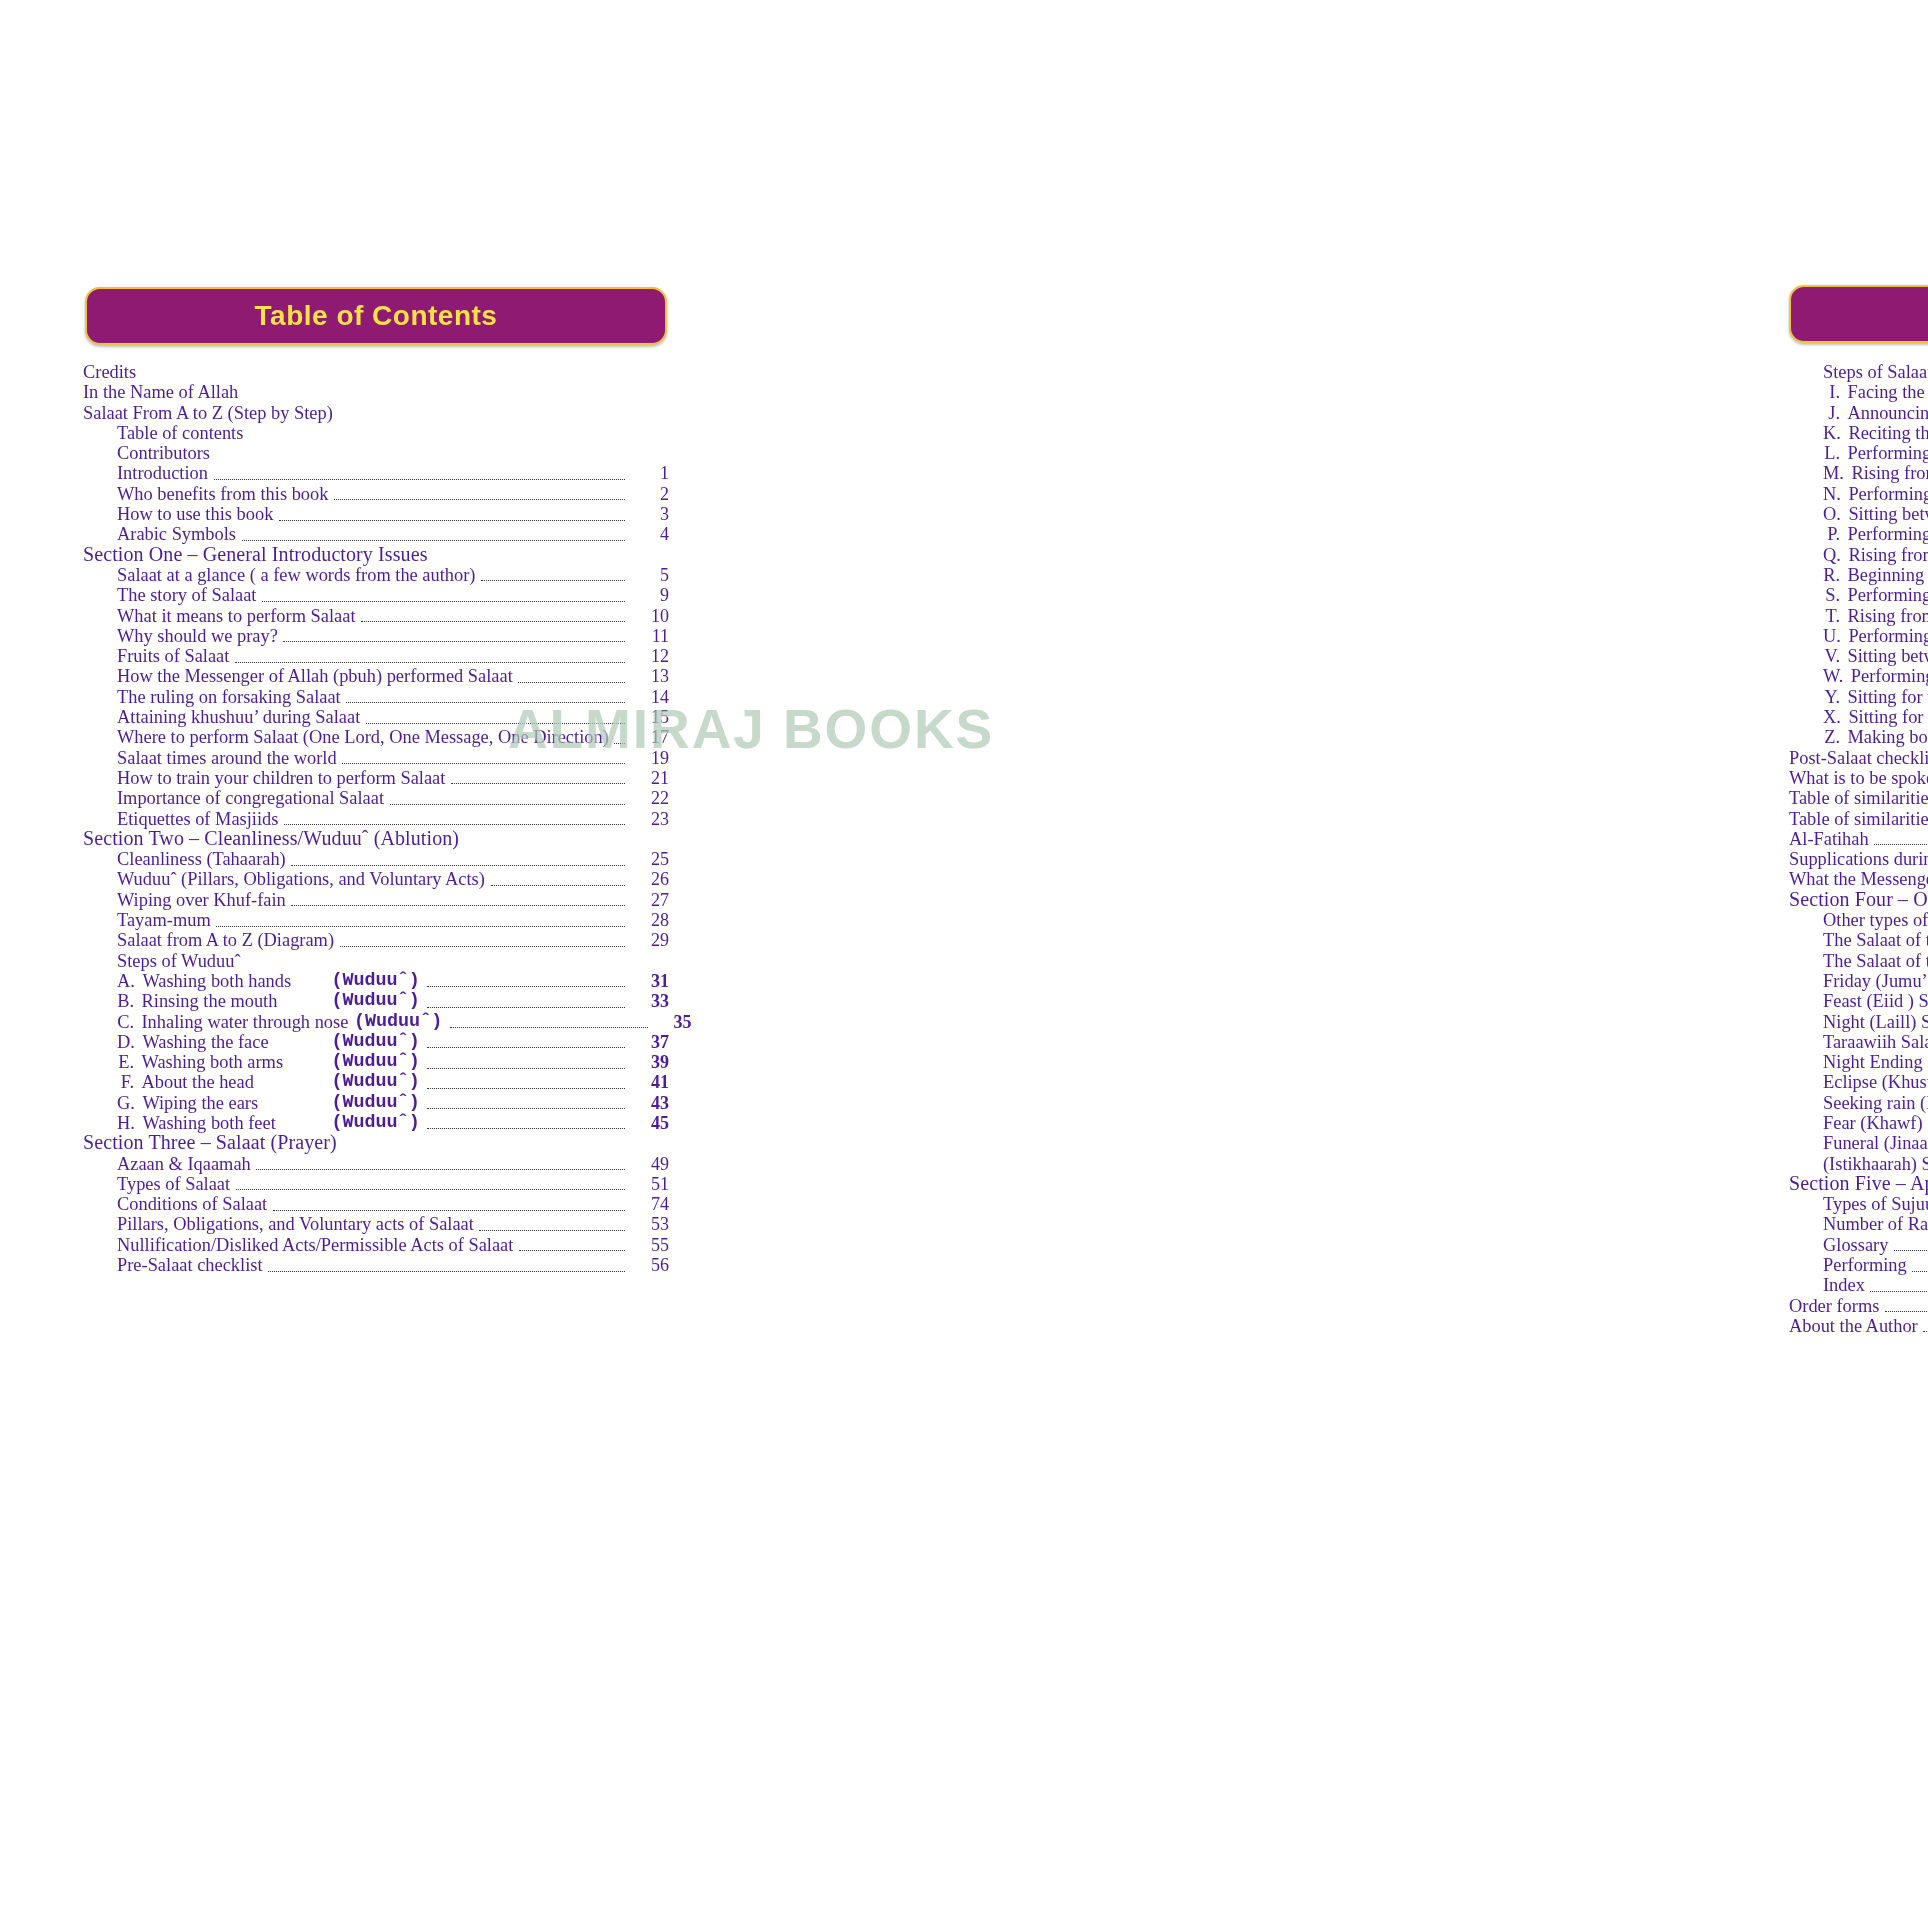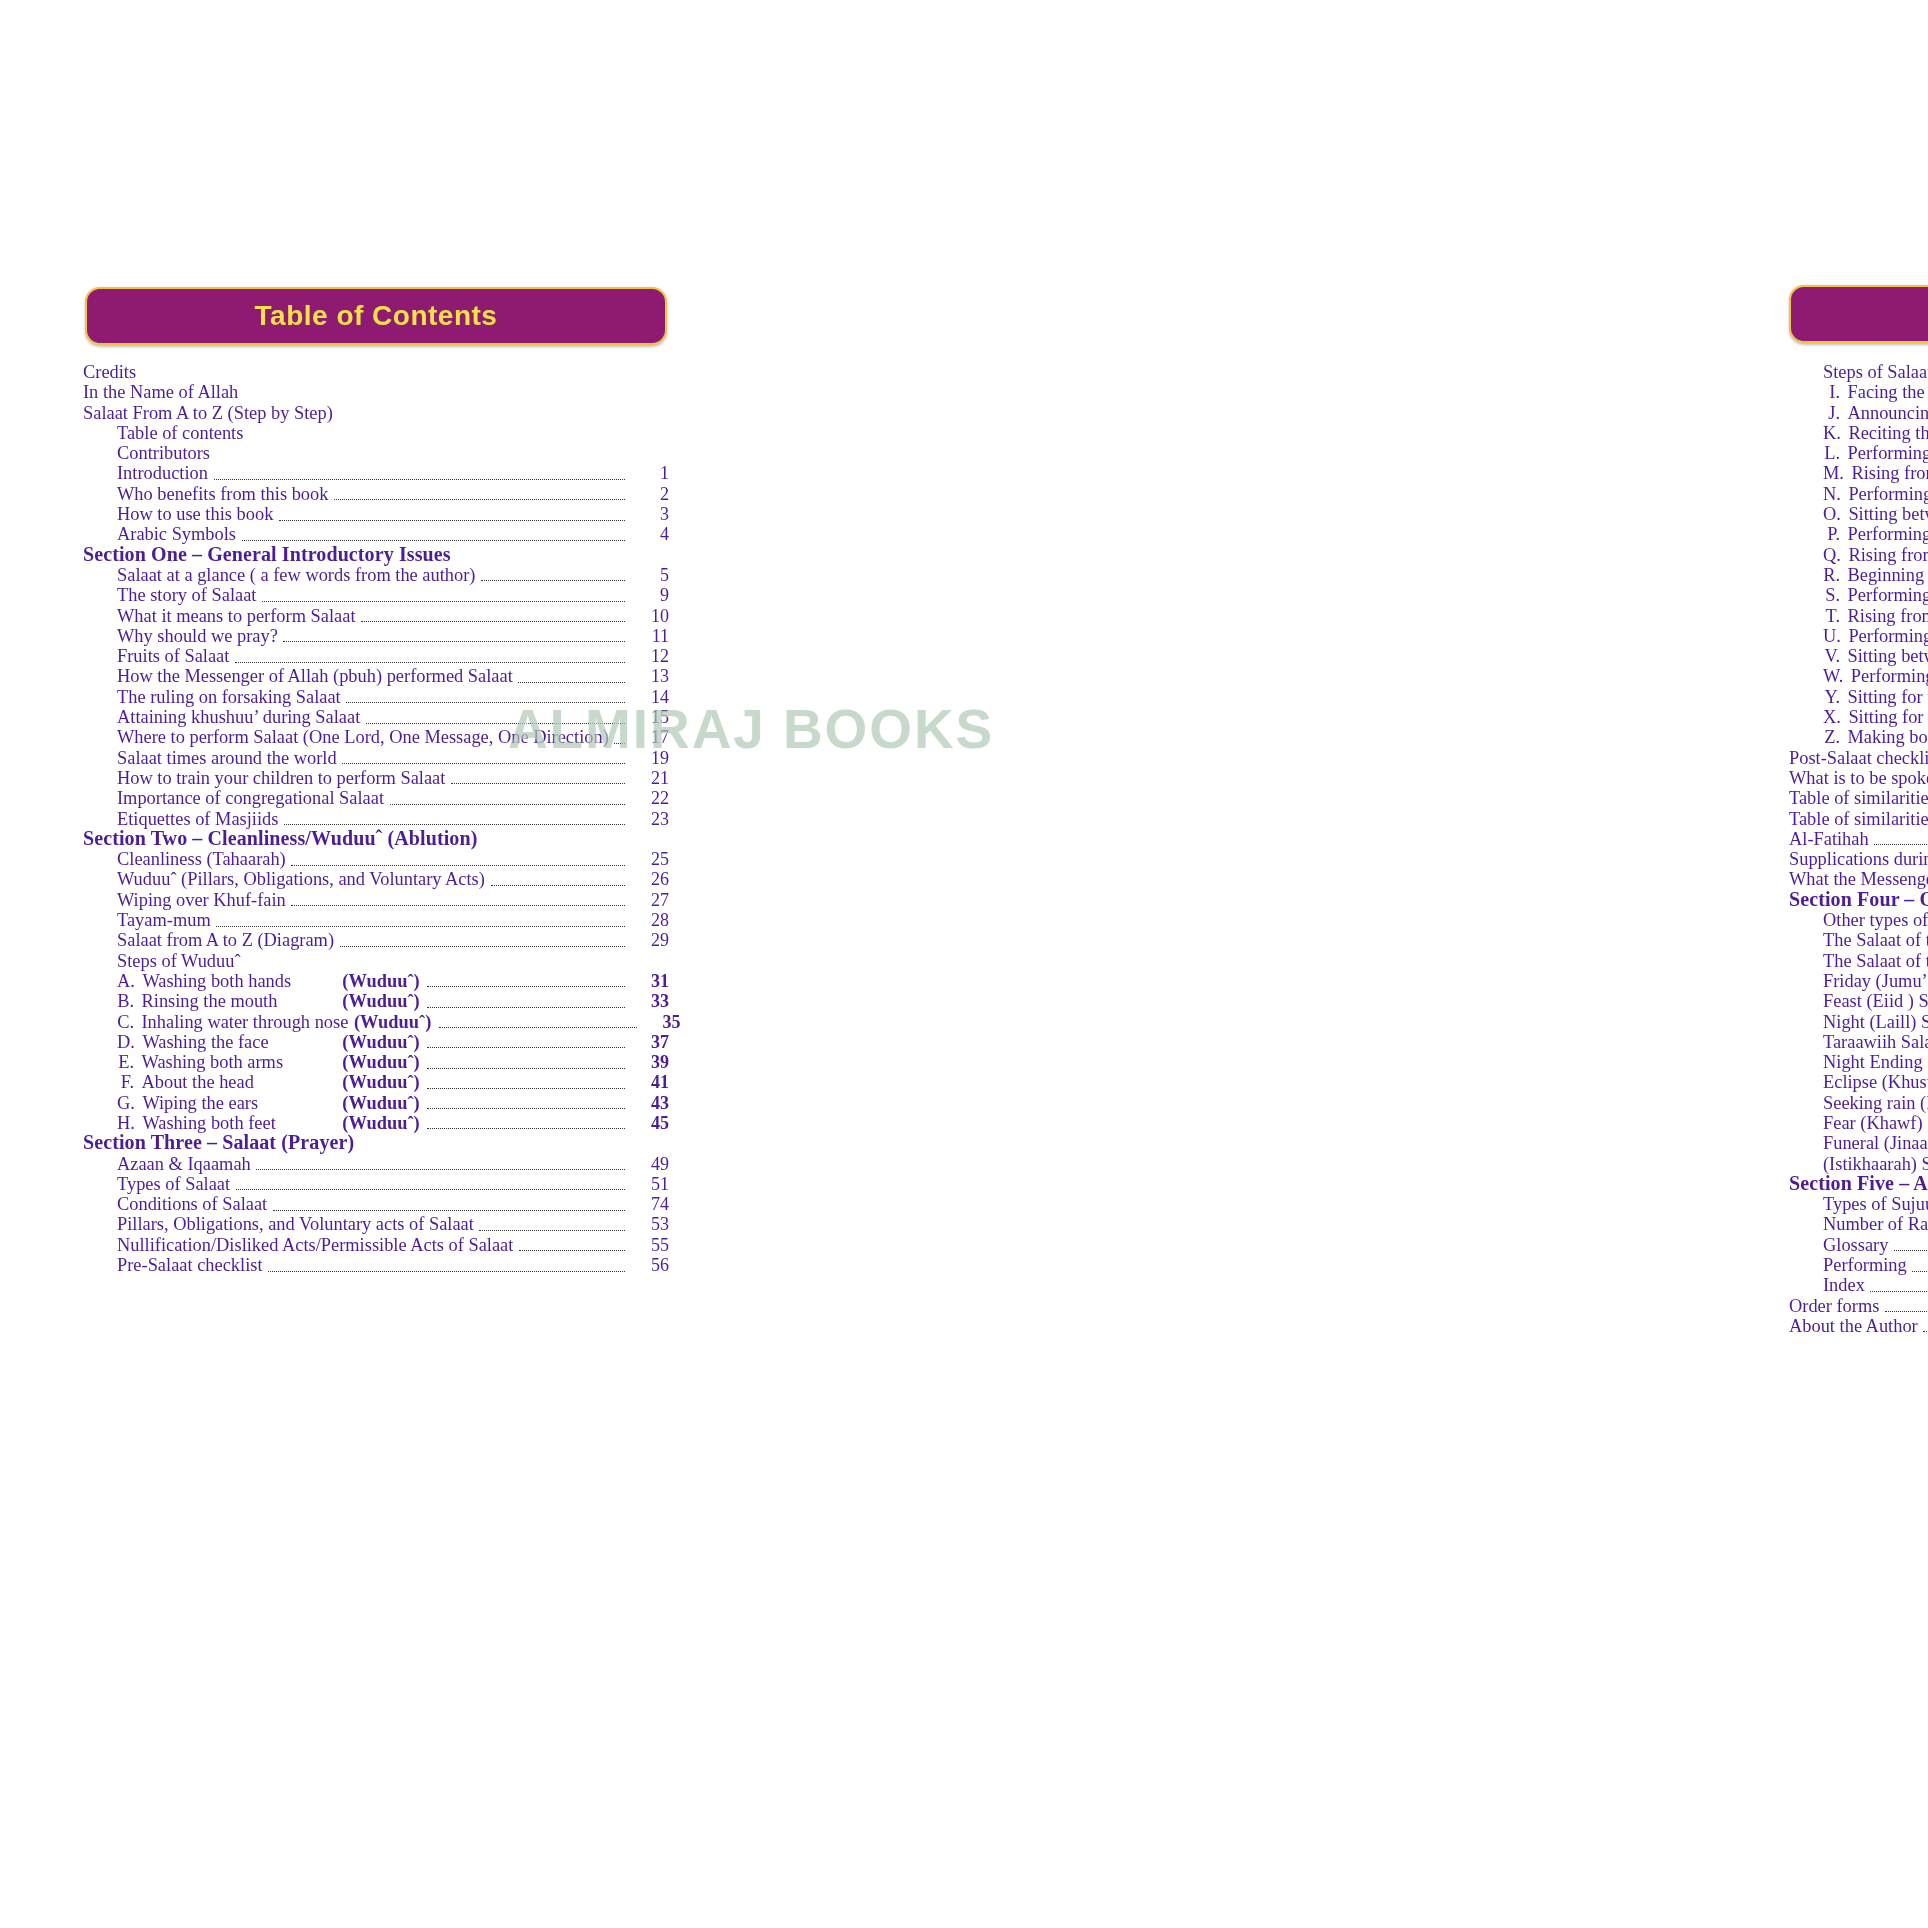--- a/index.html
+++ b/index.html
@@ -76,21 +76,21 @@
     text-align: right;
     font-size: 18px;
   }
   .row.nodots .dots { border-bottom: none; }
 
   
   .lvl0 { padding-left: 0px; }
   .lvl1 { padding-left: 34px; }
 
   .section {
-    font-weight: bold;
+    font-weight: normal;
     font-size: 20px;
     padding-top: 2.8px;
     padding-bottom: 0.9px;
   }
   .section .txt { letter-spacing: 0.1px; }
 
   
   .lrow {
     display: flex;
     align-items: flex-end;
@@ -101,21 +101,21 @@
   .lrow .lt {
     flex: 0 0 24.5px;
     text-align: right;
     padding-right: 7.5px;
   }
   .lrow .nm { flex: 0 0 auto; }
   .lrow .spacer { flex: 1 1 auto; min-width: 5.6px; }
   .lrow .tag {
     flex: 0 0 auto;
     font-weight: bold;
-    font-family: Liberation Serif, serif;
+    font-family: Liberation Mono, monospace;
   }
   .lrow .dots {
     flex: 0 0 198px;
     margin: 0 3.8px 3.8px 7.5px;
     border-bottom: 1.4px dotted #333;
     height: 0.9px;
     overflow: hidden;
   }
   .lrow .pg {
     flex: 0 0 40px;

